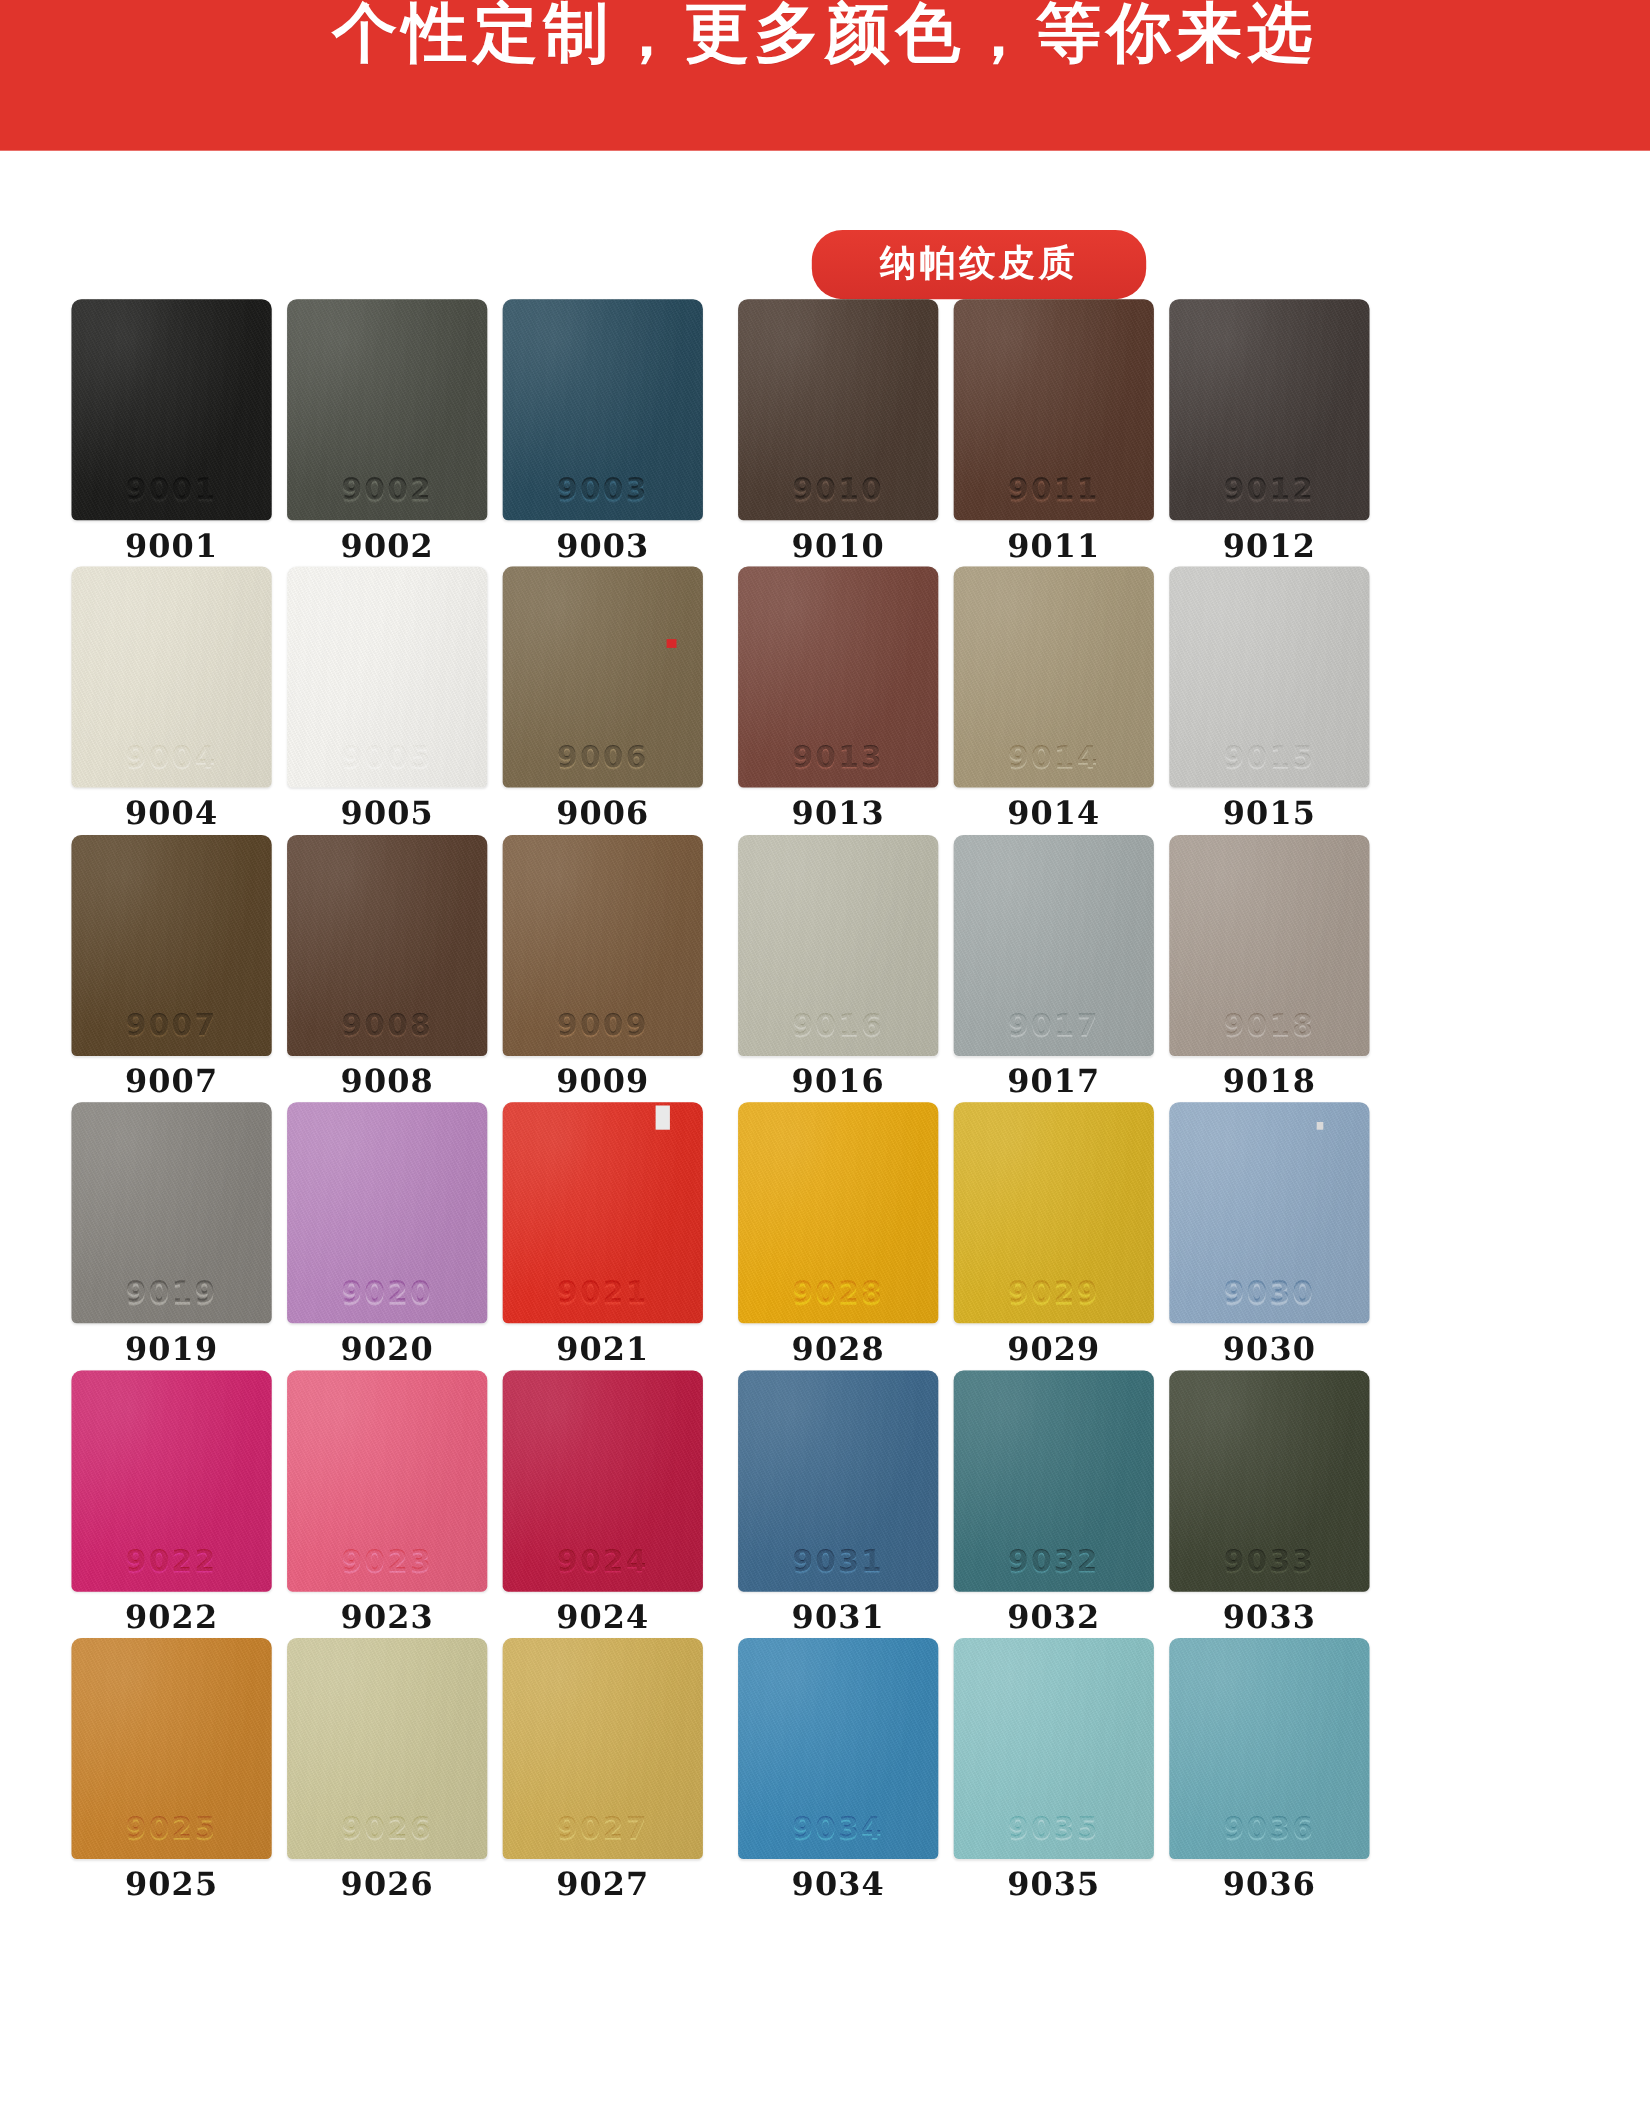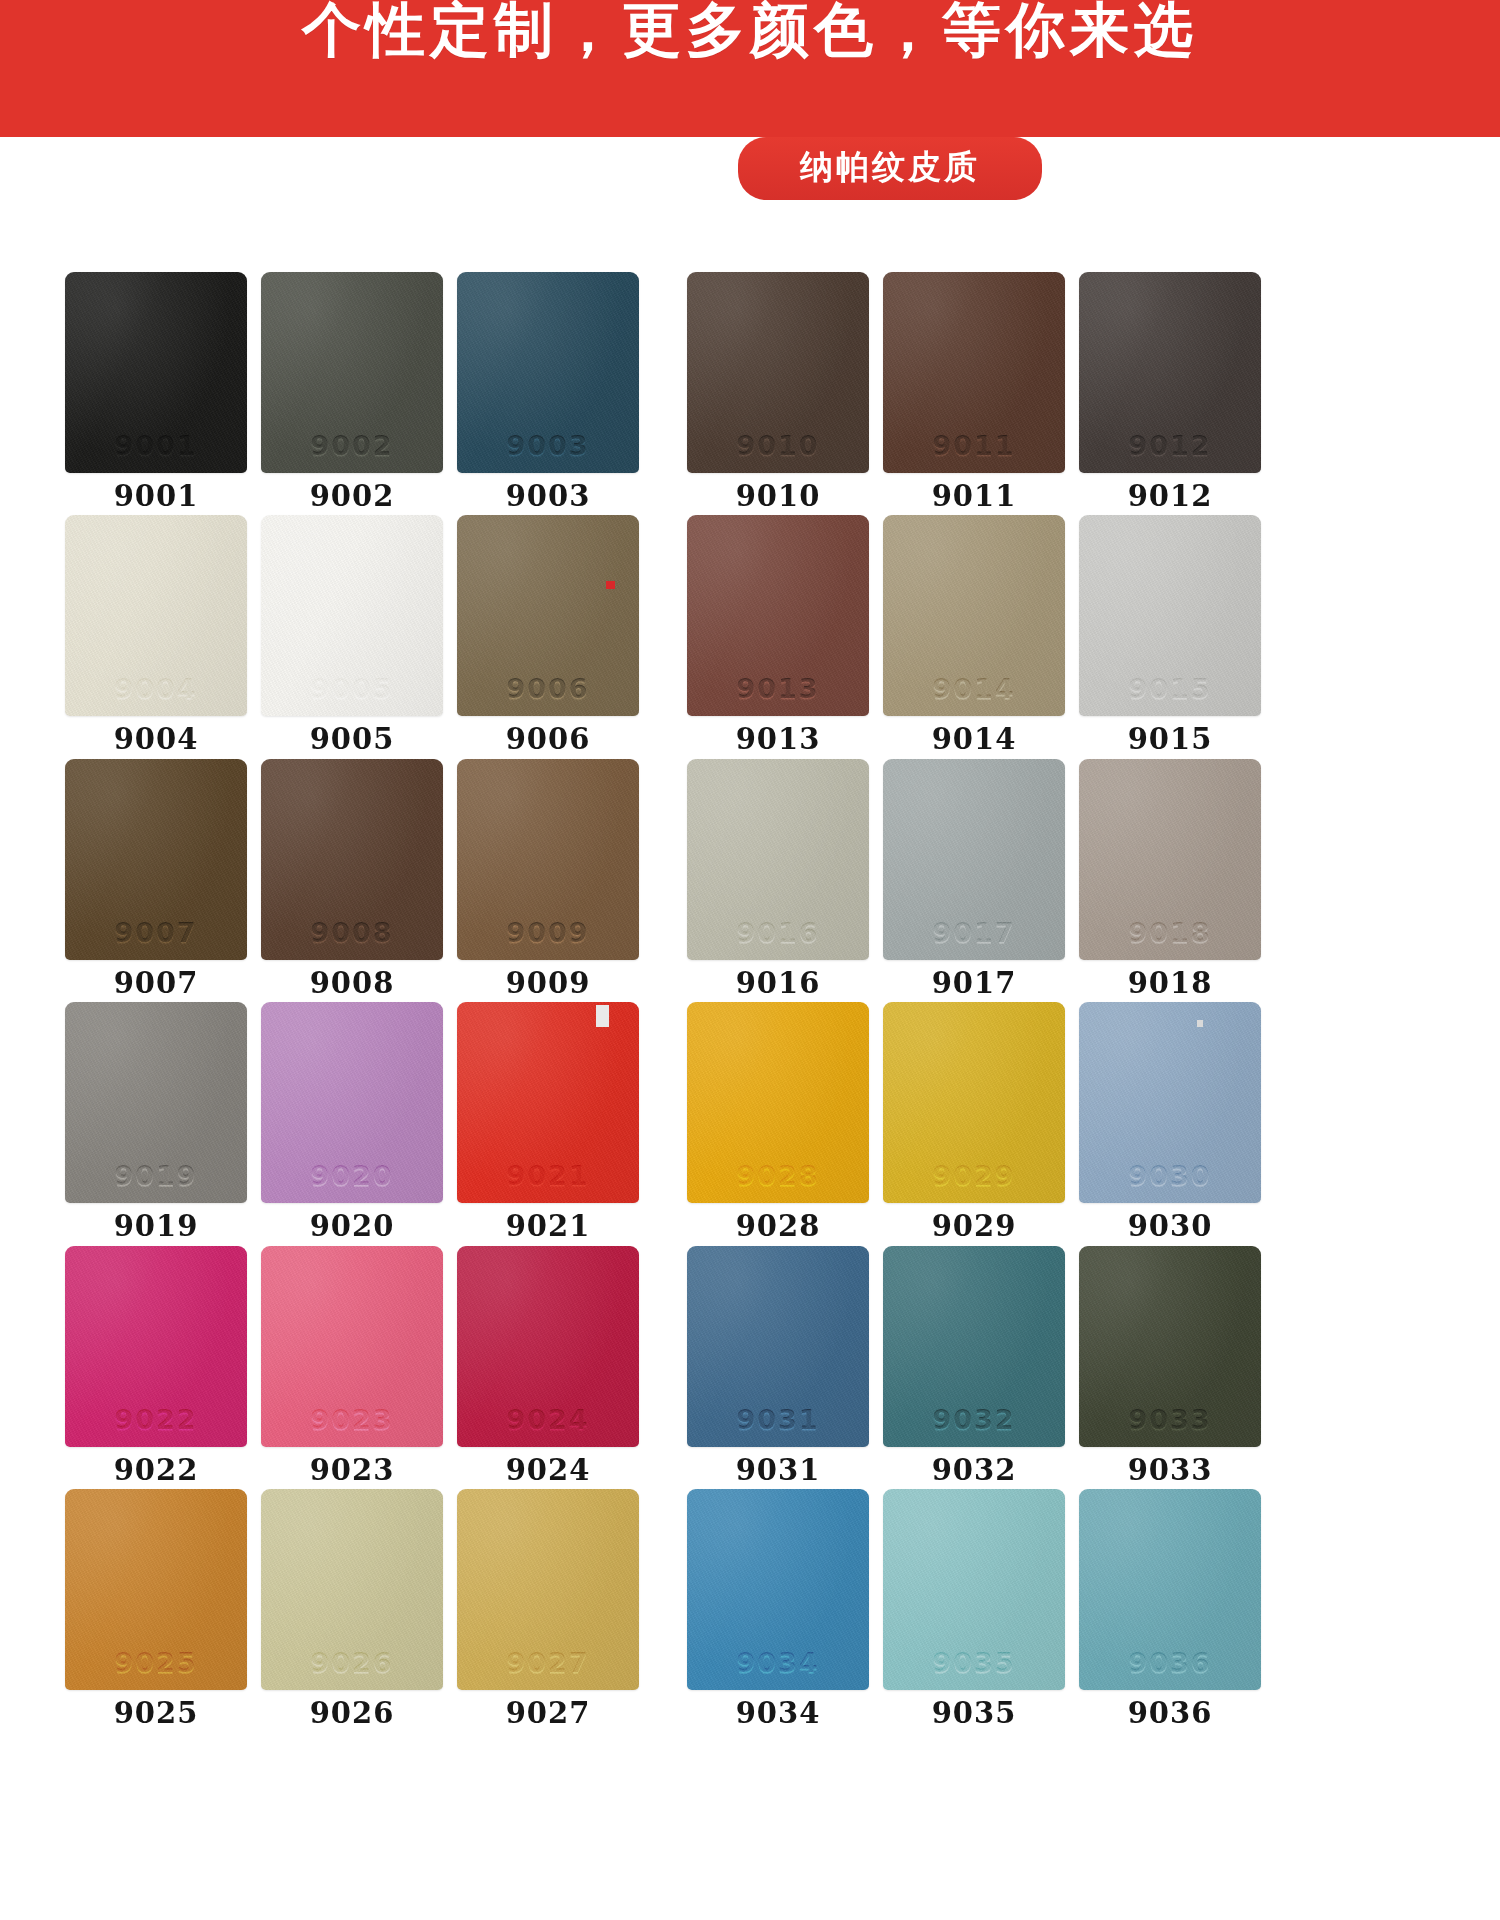--- a/index.html
+++ b/index.html
@@ -35,21 +35,21 @@
     font-family: "DejaVu Sans", "Liberation Sans", sans-serif;
     white-space: nowrap;
     text-shadow: 0 1px 0 rgba(0,0,0,0.06);
   }
 
   
   .pill-wrap {
     width: 1500px;
     height: 135px;
     display: flex;
-    align-items: flex-start;
+    align-items: flex-end;
     justify-content: center;
     background: #ffffff;
   }
   .pill {
     background: #e0342c;
     background: linear-gradient(180deg, #e53a30 0%, #d6302a 100%);
     color: #ffffff;
     border-radius: 28px;
     padding: 11px 62px 14px 62px;
     font-size: 33px;
@@ -80,21 +80,21 @@
   .group.left  { margin-left: 37px; padding-left: 28px; }
   .gap-col { width: 32px; flex: 0 0 32px; }
 
   .cell {
     width: 182px;
     margin-right: 14px;
     display: flex;
     flex-direction: column;
     align-items: center;
   }
-  .cell:last-child { margin-right: 16px; justify-content: space-between; }
+  .cell:last-child { margin-right: 0; justify-content: space-between; }
 
   .chip {
     width: 182px;
     height: 201px;
     border-radius: 9px 9px 5px 5px;
     position: relative;
     overflow: hidden;
     box-shadow: 0 1px 2px rgba(0,0,0,0.10);
   }
   

